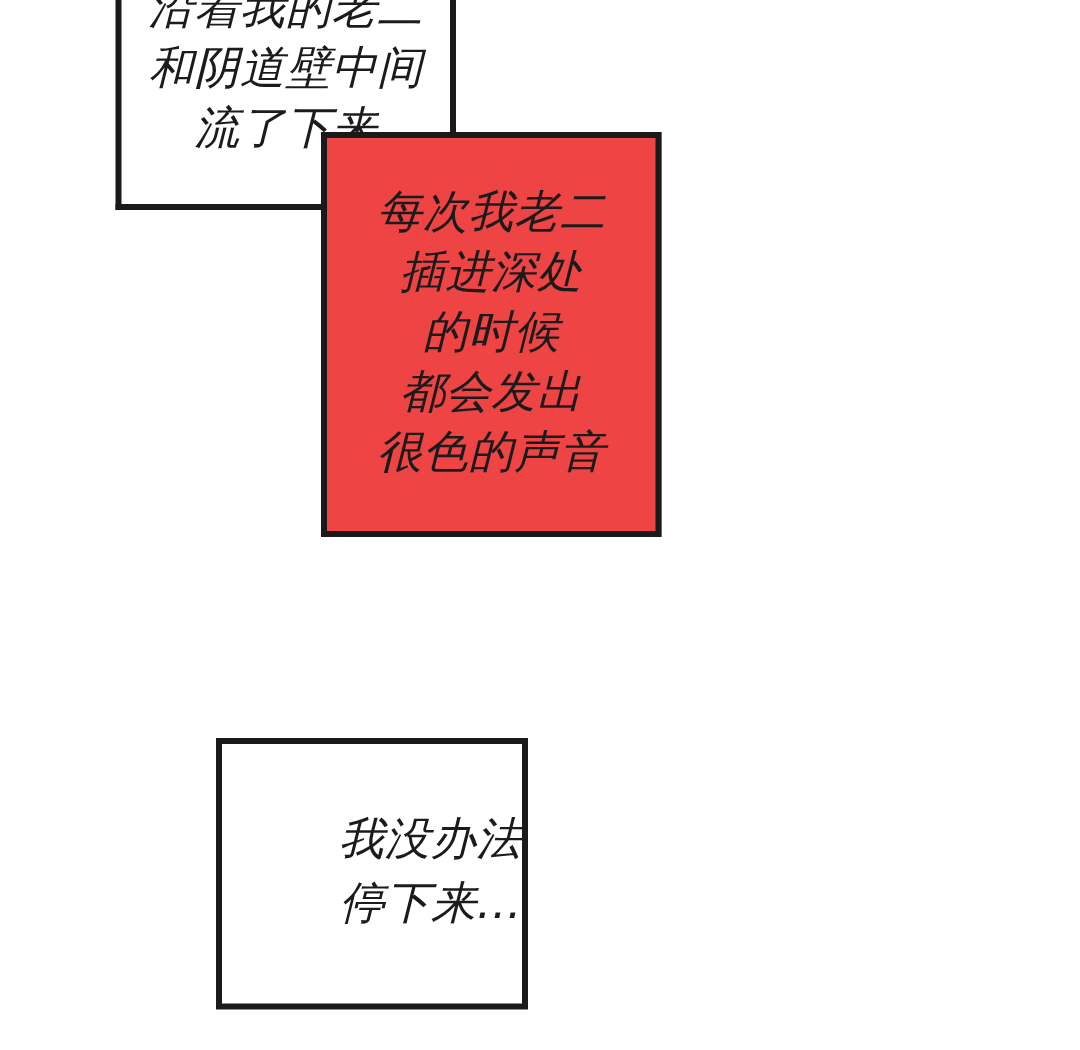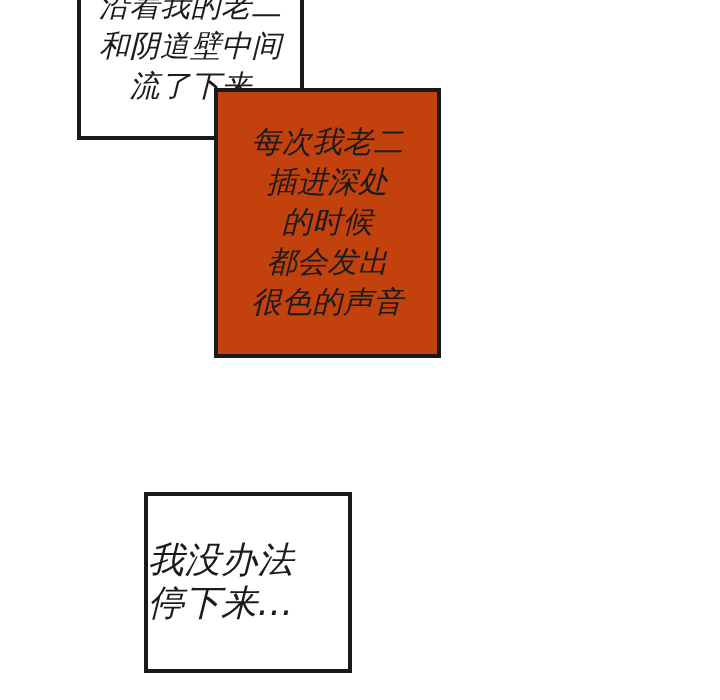--- a/index.html
+++ b/index.html
@@ -52,21 +52,21 @@
     white-space: pre-line;
   }
 
   
   .panel-2 {
     position: absolute;
     left: 214px;
     top: 88px;
     width: 227px;
     height: 270px;
-    background: #c2410c;
+    background: #ef4444;
     border: 4px solid #1a1a1a;
     box-sizing: border-box;
   }
   .panel-2 .panel-text {
     position: absolute;
     left: 0;
     right: 0;
     top: 30px;
     text-align: center;
     color: #1b1b1b;
@@ -97,23 +97,23 @@
     height: 181px;
     background: #ffffff;
     border: 4px solid #1a1a1a;
     box-sizing: border-box;
   }
   .panel-3 .panel-text {
     position: absolute;
     left: 0;
     right: 0;
     top: 42px;
-    text-align: left;
+    text-align: right;
     color: #1b1b1b;
-    font-size: 36px;
+    font-size: 30px;
     line-height: 43px;
     letter-spacing: 0.5px;
     white-space: pre-line;
   }
 </style>
 </head>
 <body>
 
 <div class="comic-page">
 

